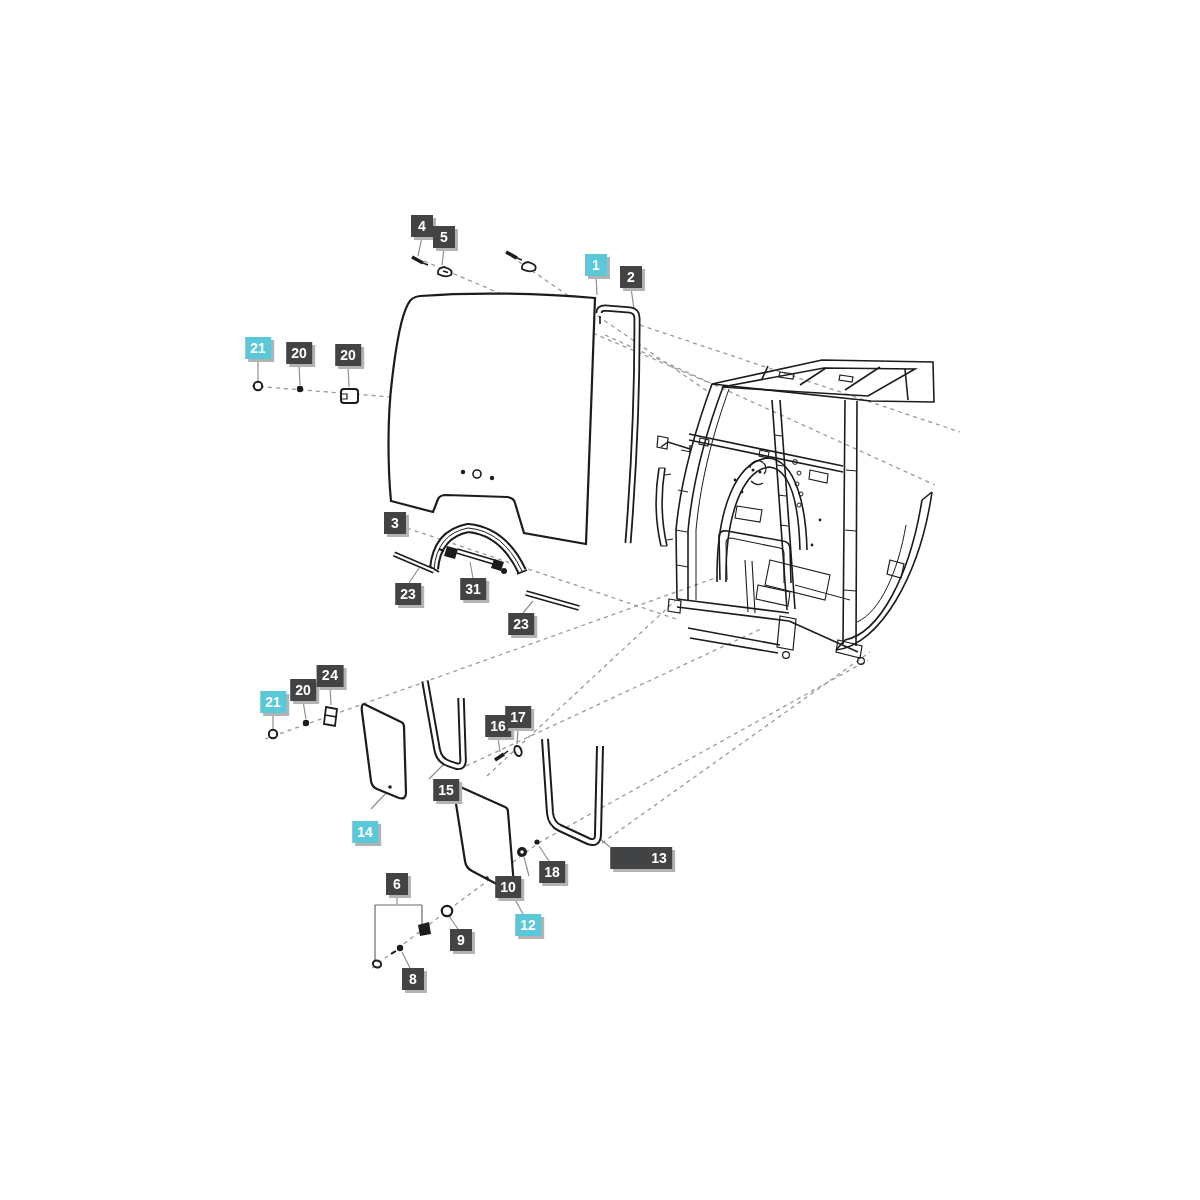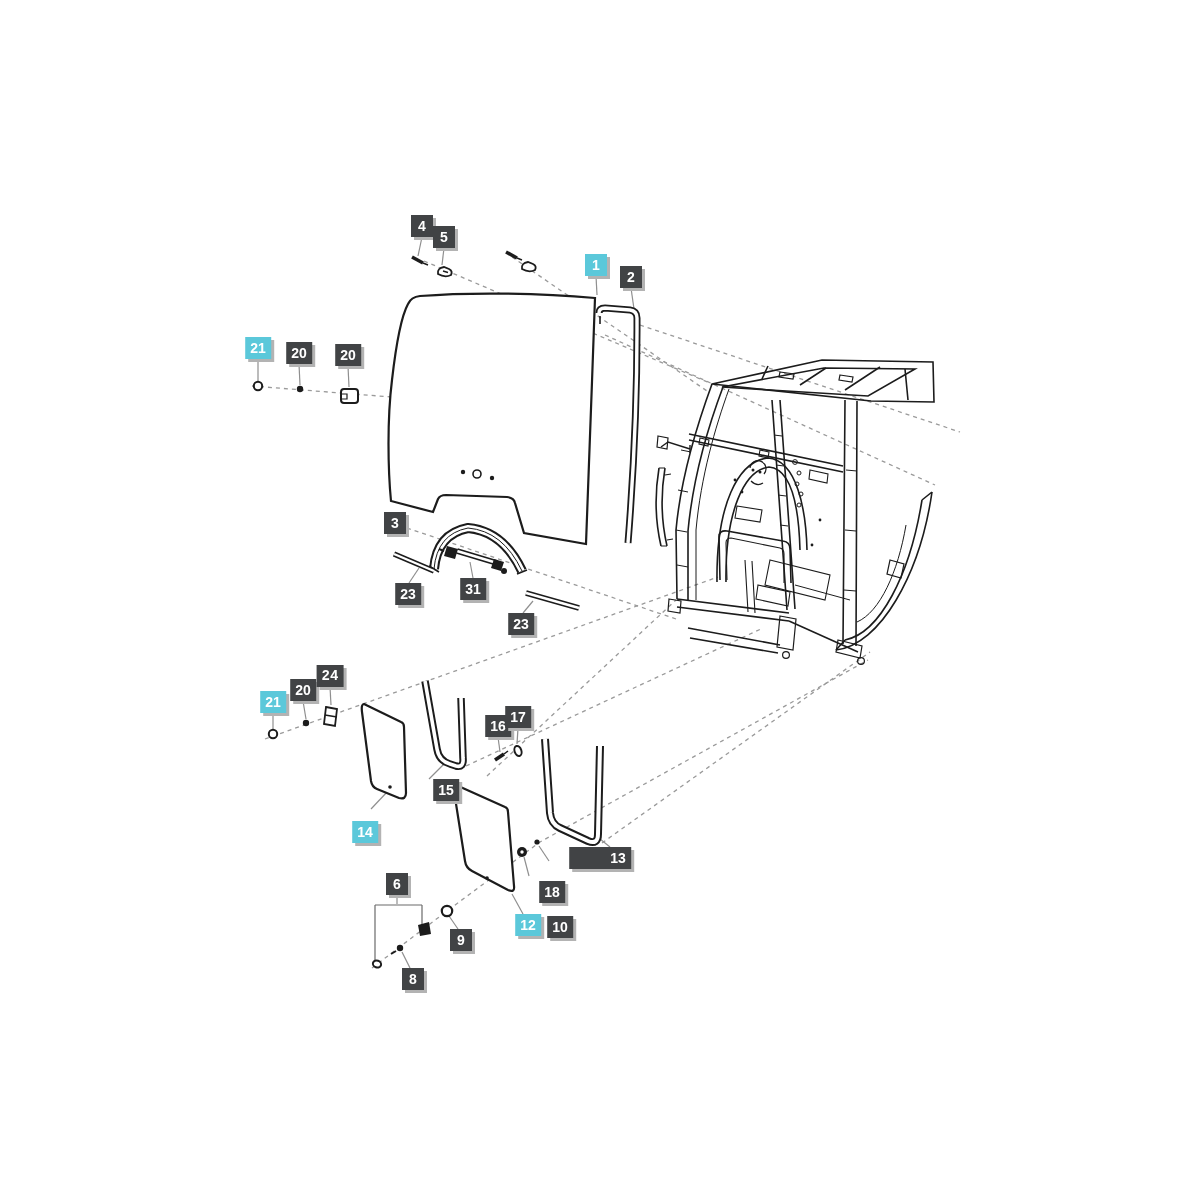--- a/index.html
+++ b/index.html
@@ -248,21 +248,21 @@
       <div class="callout" style="left: 408px; top: 594px;">23</div>
       <div class="callout" style="left: 473px; top: 589px;">31</div>
       <div class="callout" style="left: 521px; top: 624px;">23</div>
       <div class="callout hl" style="left: 273px; top: 702px;">21</div>
       <div class="callout" style="left: 303px; top: 690px;">20</div>
       <div class="callout" style="left: 330px; top: 676px; font-family: Liberation Mono, monospace;">24</div>
       <div class="callout" style="left: 498px; top: 726px; text-align: right;">16</div>
       <div class="callout" style="left: 518px; top: 717px; text-align: center;">17</div>
       <div class="callout" style="left: 422px; top: 790px; margin-left: 24px;">15</div>
       <div class="callout hl" style="left: 365px; top: 832px;">14</div>
-      <div class="callout" style="left: 600px; top: 858px; padding-left: 41px;">13</div>
-      <div class="callout" style="left: 552px; top: 892px;">18</div>
-      <div class="callout" style="left: 560px; top: 887px; margin-top: 40px;">10</div>
+      <div class="callout" style="left: 641px; top: 858px; padding-left: 41px;">13</div>
+      <div class="callout" style="left: 552px; top: 872px;">18</div>
+      <div class="callout" style="left: 508px; top: 887px;">10</div>
       <div class="callout hl" style="left: 528px; top: 925px;">12</div>
       <div class="callout" style="left: 397px; top: 884px;">6</div>
       <div class="callout" style="left: 461px; top: 940px;">9</div>
       <div class="callout" style="left: 413px; top: 979px;">8</div>
     </div>
 </div>
 
 </body></html>

